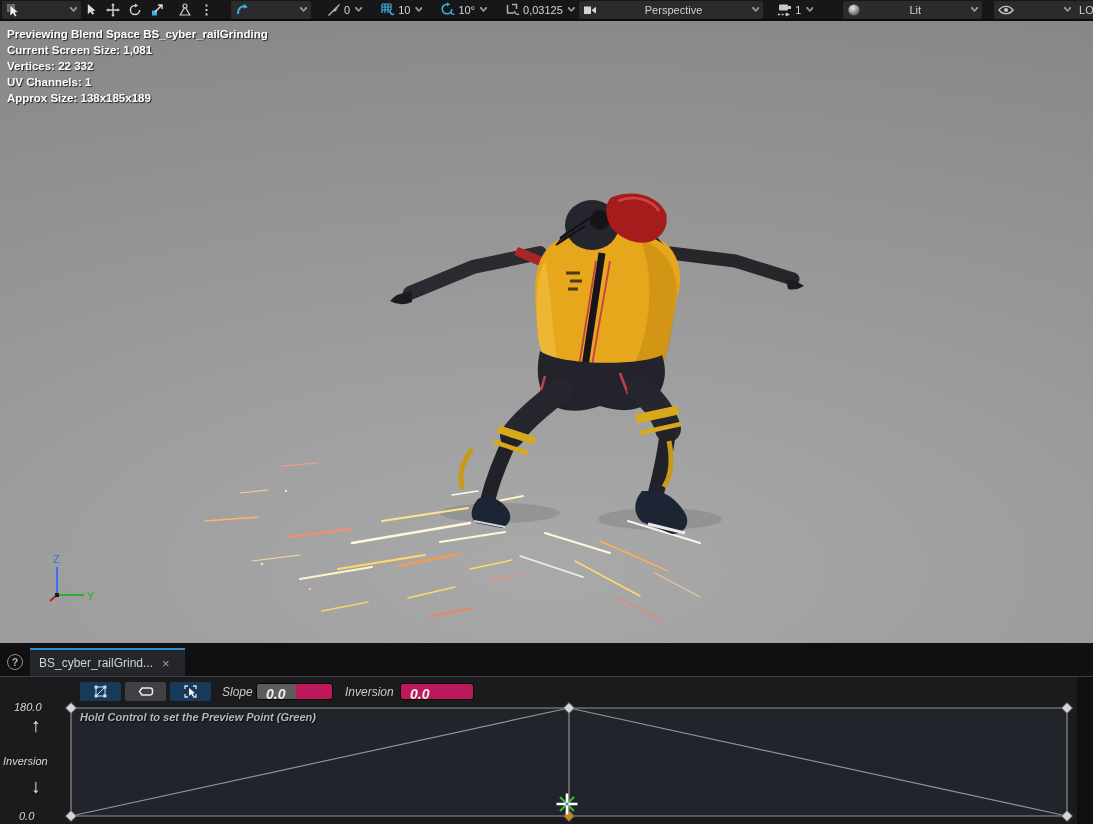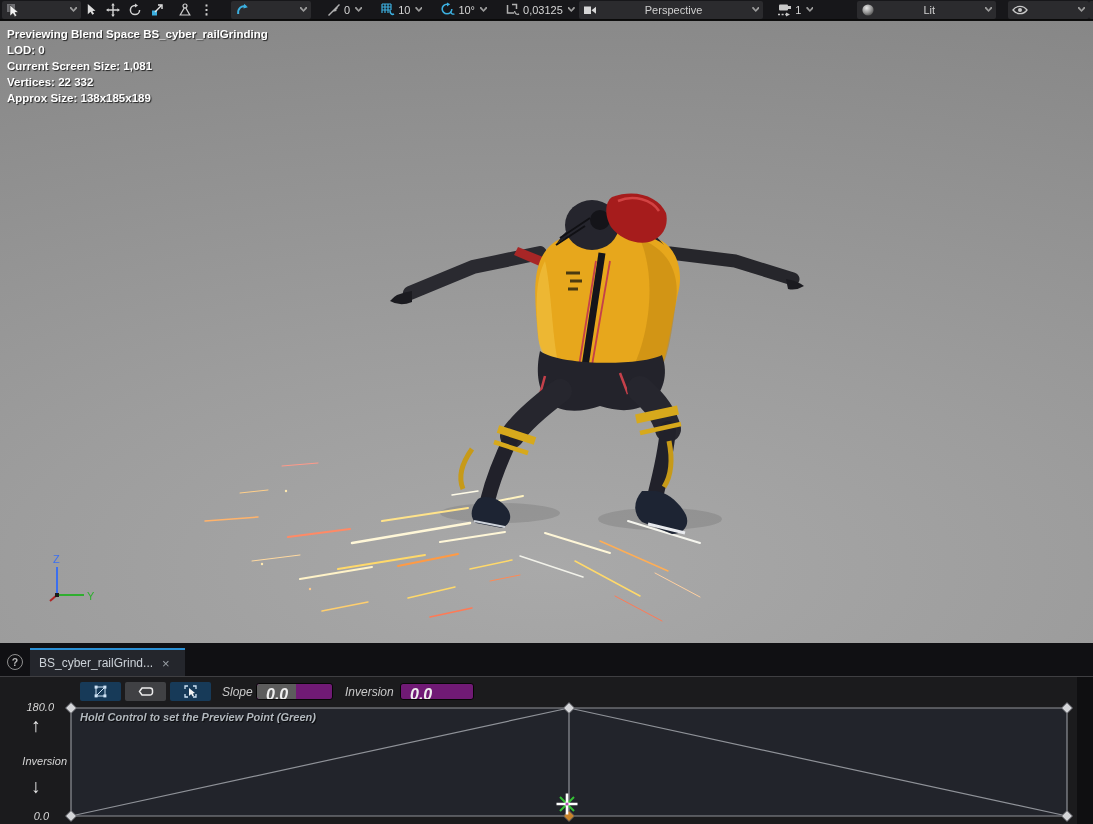--- a/index.html
+++ b/index.html
@@ -44,25 +44,25 @@
   .tab-close { margin-left:9px; color:#9aa0a6; font-size:13px; line-height:13px; }
   
   .panel { position:absolute; left:0; top:676px; width:1093px; height:148px; background:#1b1b1d; border-top:1px solid #3f3f42;font-style:italic; }
   .panel-edge { position:absolute; right:0; top:0; width:16px; height:148px; background:#0f0f11; }
   .ctrl-row { position:absolute; left:0; top:5px; height:20px; width:100%; }
   .sq-btn { position:absolute; top:0; width:41px; height:19px; border-radius:2px;
     display:flex; align-items:center; justify-content:center; }
   .sq-btn.blue { background:#173a58; }
   .sq-btn.grey { background:#404144; }
   .ctl-label { position:absolute; top:3px; font-size:12px; color:#c9c9c9; }
-  .spininput { position:absolute; top:1px; height:17px; background:#701a75; border:1px solid #050505;
-    border-radius:3px; font-size:16px; color:#eee; overflow:hidden; }
+  .spininput { position:absolute; top:1px; height:17px; background:#be185d; border:1px solid #050505;
+    border-radius:3px; font-size:14px; color:#eee; overflow:hidden; }
   .fillchip { position:absolute; left:0; top:0; width:39px; height:100%; background:#5c5c5c; border-radius:2px 0 0 2px; }
   .spinval { position:absolute; left:9px; top:2px; font-weight:bold; }
-  .axis-max,.axis-min,.axis-name { position:absolute; font-size:11px; color:#d6d6d6; text-align:right; }
+  .axis-max,.axis-min,.axis-name { position:absolute; font-size:11px; color:#d6d6d6; text-align:left; }
   .axis-arrow { position:absolute; font-size:19px; color:#e8e8e8; width:30px; text-align:center; }
   .graph { position:absolute; left:71px; top:31px; width:996px; height:108px; background:#22242b; }
   .graph svg { overflow:visible; }
   .hint { position:absolute; left:9px; top:3px; font-size:11px; font-weight:bold; color:#b2b8be;
     text-shadow:1px 1px 1px rgba(0,0,0,.8); }
   .crosshair { position:absolute; left:484px; top:84px; width:24px; height:24px; }
 </style>
 </head>
 <body>
 
@@ -165,21 +165,21 @@
   <div class="tb-btn" style="margin-left:10px">
     <svg width="15" height="14" viewBox="0 0 15 14">
       <rect x="2" y="1.5" width="9" height="6" rx="1" fill="#c8c8c8"></rect>
       <rect x="11" y="3" width="3" height="3" fill="#c8c8c8"></rect>
       <path d="M1,11.5 H9" stroke="#c8c8c8" stroke-width="1.4" stroke-dasharray="2 1.6"></path>
       <path d="M9,9.6 L13,11.5 L9,13.4 Z" fill="#c8c8c8"></path>
     </svg>
     <span class="tb-val">1</span>
     <span class="chevron"></span>
   </div>
-  <div class="tb-btn tile" style="margin-left:40px">
+  <div class="tb-btn tile" style="margin-left:26px">
     <svg width="14" height="14" viewBox="0 0 14 14">
       <defs>
           <radialGradient id="sph" cx="38%" cy="32%" r="75%">
         <stop offset="0%" stop-color="#e8e8e8"></stop>
             <stop offset="55%" stop-color="#9a9a9a"></stop>
             <stop offset="100%" stop-color="#4c4c4c"></stop>
       </radialGradient>
         </defs>
       <circle cx="7" cy="7" r="5.6" fill="url(#sph)"></circle>
     </svg>
@@ -288,23 +288,23 @@
       <path d="M636,398 L678,389" stroke="#d7a91c" stroke-width="9"></path>
       <path d="M640,412 L681,403" stroke="#d7a91c" stroke-width="4.5"></path>
       <path d="M669,420 C673,440 671,455 664,466" stroke="#c79a18" stroke-width="5" fill="none"></path>
       <path d="M642,470 C633,480 633,493 642,501 L672,513 C684,513 690,504 686,494 C680,482 667,471 656,470 Z" fill="#1d2433"></path>
       <path d="M648,503 L685,512" stroke="#e8eaee" stroke-width="3"></path>
     </g>
   </svg>
 
   <div class="stats">
     <div>Previewing Blend Space BS_cyber_railGrinding</div>
-    <div>LOD: 0</div>
     <div>Current Screen Size: 1,081</div>
     <div>Vertices: 22 332</div>
+    <div>UV Channels: 1</div>
     <div>Approx Size: 138x185x189</div>
   </div>
 
   <svg class="gizmo-svg" viewBox="0 0 60 60">
     <line x1="19" y1="44" x2="19" y2="16" stroke="#3b6ff0" stroke-width="2"></line>
     <line x1="19" y1="44" x2="46" y2="44" stroke="#2fae2f" stroke-width="2"></line>
     <line x1="19" y1="44" x2="12" y2="50" stroke="#b02525" stroke-width="2"></line>
     <rect x="17" y="42" width="4" height="4" fill="#1c1c1c"></rect>
     <text x="15" y="12" fill="#3b6ff0" font-size="11" font-family="Liberation Sans, sans-serif">Z</text>
     <text x="49" y="49" fill="#2fae2f" font-size="11" font-family="Liberation Sans, sans-serif">Y</text>

